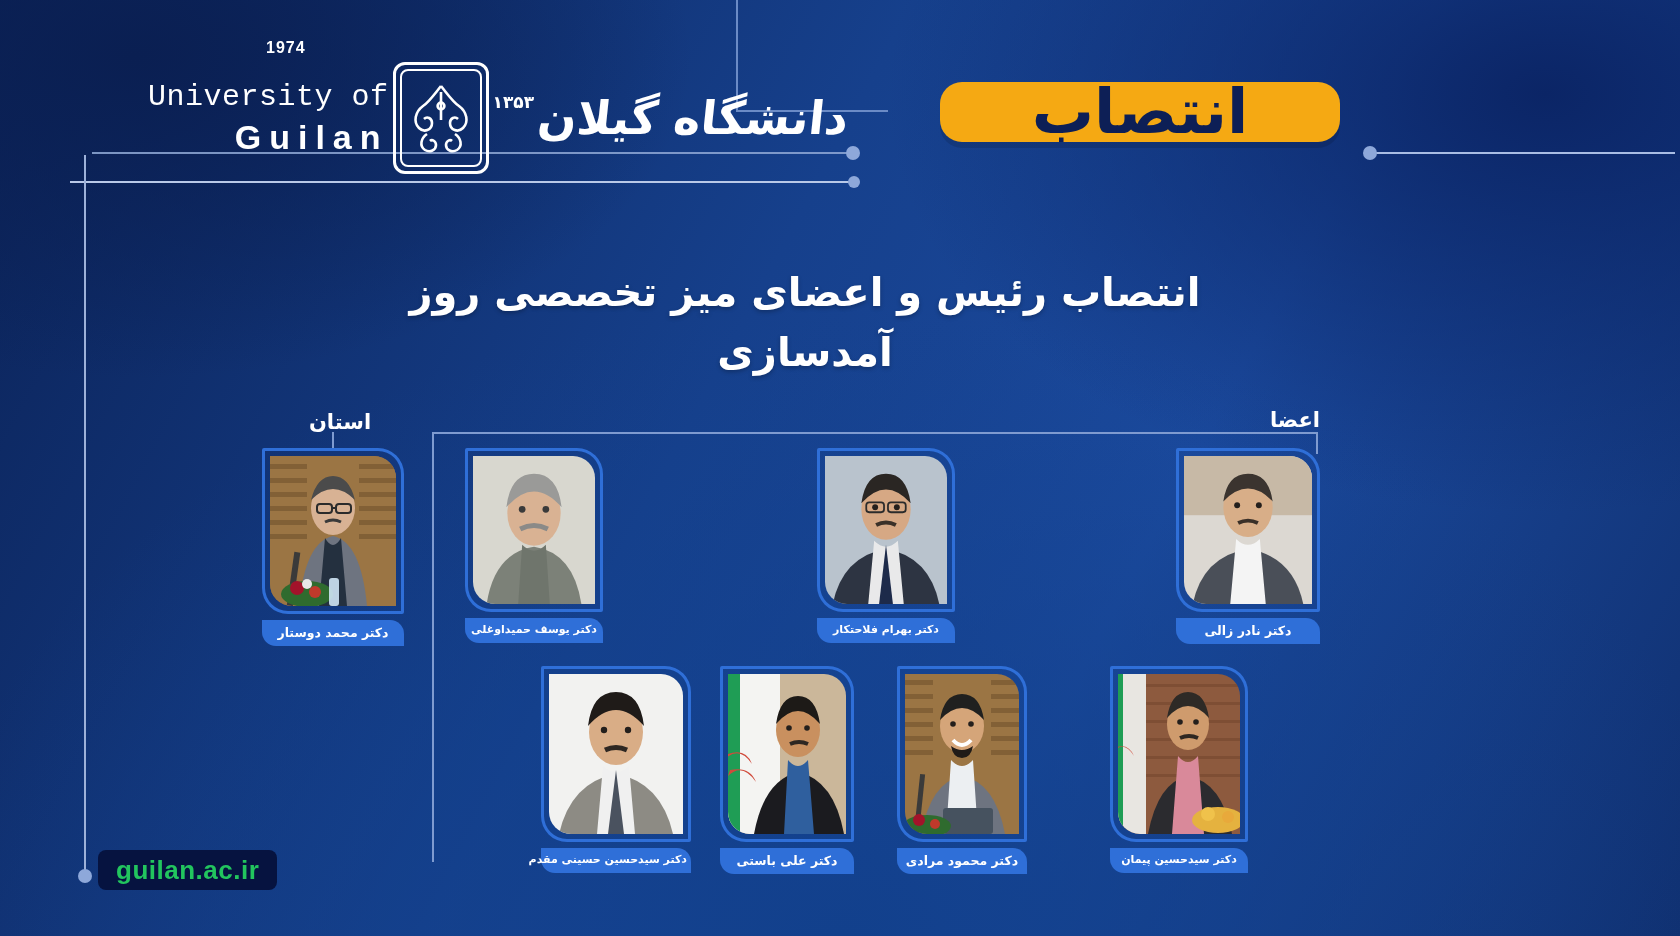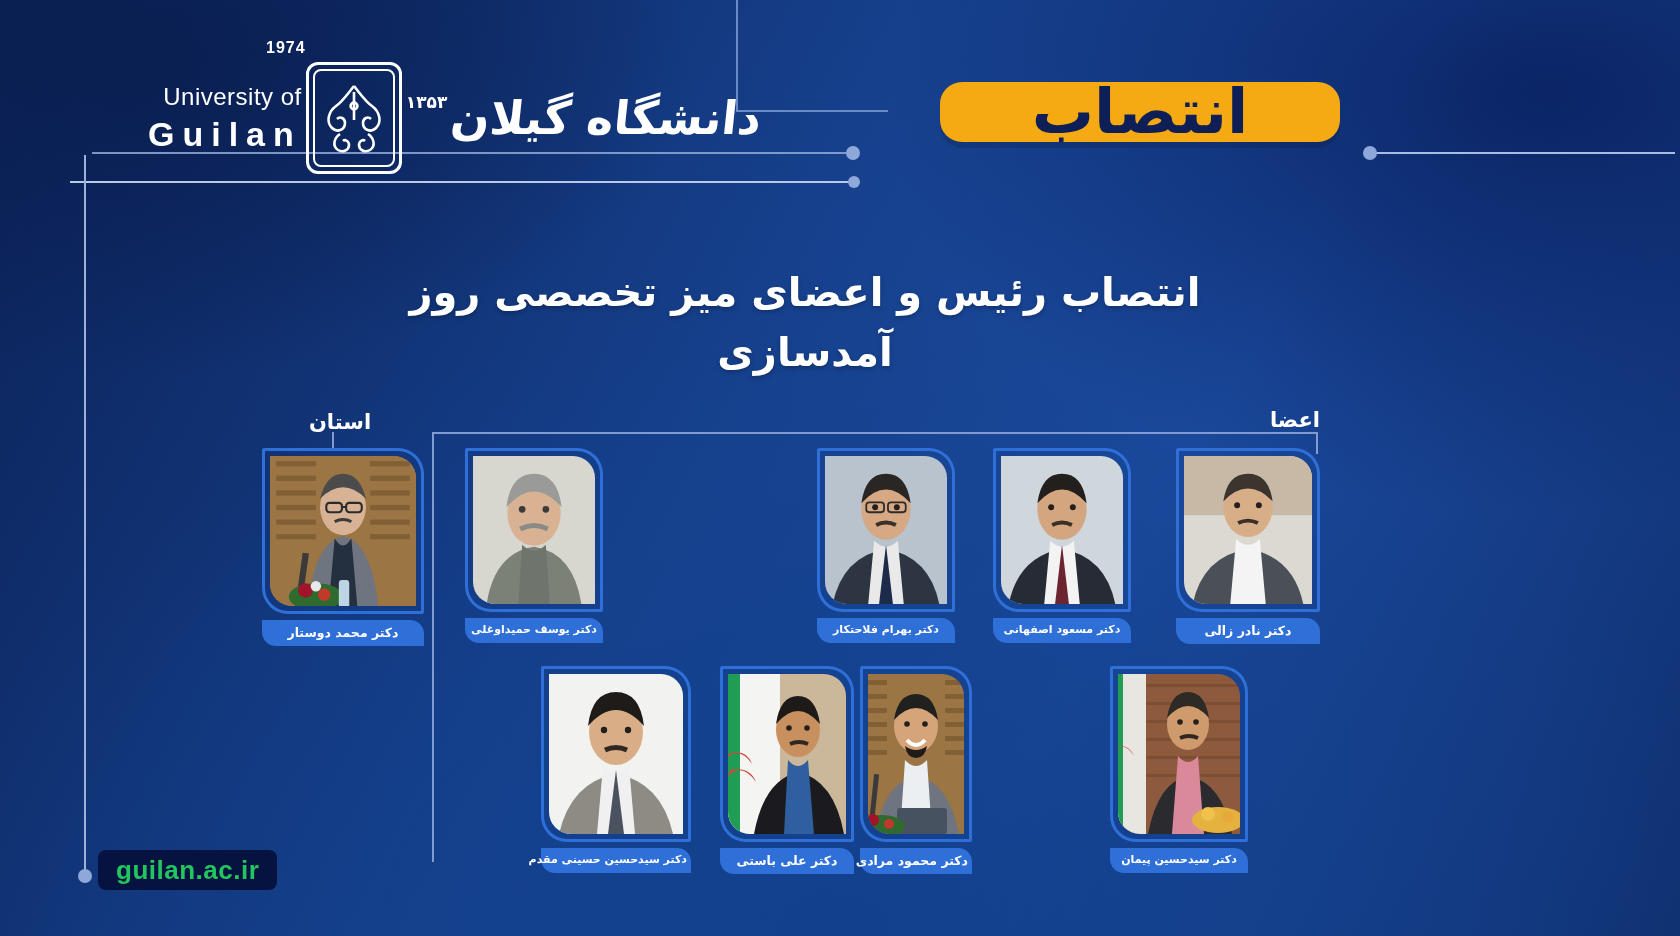--- a/index.html
+++ b/index.html
@@ -31,21 +31,21 @@
   .dot-left{left:78px;top:869px;width:14px;height:14px;}
   .vline-left2{left:84px;top:845px;width:2px;height:30px;background:#9db1d9;}
 
   .corner-tr{left:736px;top:-10px;width:150px;height:120px;border-left:2px solid #6b8bc6;border-bottom:2px solid #6b8bc6;border-top:none;border-right:none;}
   .line-right{left:1375px;top:152px;width:300px;height:2px;background:#a9bde4;}
   .dot-right{left:1363px;top:146px;width:14px;height:14px;}
 
   
   .logo{position:absolute;left:148px;top:62px;display:flex;align-items:center;gap:4px;direction:ltr;}
   .logo-en{color:#ffffff;text-align:right;line-height:1;}
-  .logo-en .l1{font-size:24px;font-weight:400;letter-spacing:.5px;font-family:Liberation Sans, sans-serif;margin-left:13px;}
+  .logo-en .l1{font-size:30px;font-weight:400;letter-spacing:.5px;font-family:Liberation Mono, monospace;}
   .logo-en .l2{font-size:34px;font-weight:700;letter-spacing:8px;margin-top:8px;font-family:"Liberation Sans",sans-serif;}
   .logo-year{position:absolute;left:118px;top:-22px;font-size:16px;font-weight:700;color:#fff;font-family:"Liberation Sans",sans-serif;letter-spacing:1px;}
   .logo-mark{position:relative;width:96px;height:112px;}
   .logo-mark .outer{position:absolute;inset:0;border:3px solid #fff;border-radius:12px;}
   .logo-mark .inner{position:absolute;inset:7px;border:2px solid #fff;border-radius:8px;}
   .logo-mark svg{position:absolute;inset:10px;}
   .logo-fa{color:#fff;font-size:46px;font-weight:700;line-height:1;white-space:nowrap;
            font-family:"DejaVu Sans",sans-serif;direction:rtl;margin-right:4px;transform:skewX(-6deg);}
   .logo-year-fa{color:#fff;font-size:17px;font-weight:700;align-self:flex-start;margin-top:30px;font-family:"DejaVu Sans",sans-serif;}
 
@@ -160,21 +160,21 @@
     <div>انتصاب رئیس و اعضای میز تخصصی روز آمدسازی</div>
   </div>
 
   <div class="sec-label sec-chair">استان</div>
   <div class="sec-label sec-members">اعضا</div>
   <div class="bracket"></div>
   <div class="bracket-l"></div>
   <div class="bracket-r"></div>
   <div class="chair-tick"></div>
 
-  <div class="person chair" style="left:262px;top:448px;width:162px;">
+  <div class="person chair" style="left:262px;top:448px;width:142px;">
     <div class="frame">
       <div class="photo" style="background-image:linear-gradient(180deg,#9a7042 0%,#b08350 38%,#6a5a52 62%,#8d6b4a 100%);">
         <svg width="100%" height="100%" viewBox="0 0 140 150" preserveAspectRatio="xMidYMid slice">
           <rect width="140" height="150" fill="#9b7544"></rect>
           <g fill="#6d4f2c" opacity=".55">
             <rect x="6" y="8" width="38" height="5"></rect>
               <rect x="6" y="22" width="38" height="5"></rect>
             <rect x="6" y="36" width="38" height="5"></rect>
               <rect x="6" y="50" width="38" height="5"></rect>
             <rect x="6" y="64" width="38" height="5"></rect>
@@ -241,38 +241,20 @@
           <path d="M60 70 q10 -5 20 0" stroke="#3a3028" stroke-width="4" fill="none"></path>
           <path d="M16 150 q10 -48 54 -56 q44 8 54 56Z" fill="#2d3442"></path>
           <path d="M58 86 q12 12 24 0 l6 64 h-36Z" fill="#e9e9ea"></path>
           <path d="M70 90 l-7 60 h14Z" fill="#1d2a4a"></path>
         </svg>
       </div>
     </div>
     <div class="caption small">دکتر بهرام فلاحتکار</div>
   </div>
 
-  <div class="person" style="left:993px;top:448px;">
-    <div class="frame">
-      <div class="photo">
-        <svg width="100%" height="100%" viewBox="0 0 140 150" preserveAspectRatio="xMidYMid slice">
-          <rect width="140" height="150" fill="#cfd6dc"></rect>
-          <ellipse cx="70" cy="54" rx="25" ry="31" fill="#d4a67f"></ellipse>
-          <path d="M45 48 q25 -28 50 0 q-4 -30 -25 -30 q-21 0 -25 30Z" fill="#221f1d"></path>
-          <circle cx="59" cy="52" r="3" fill="#241f1c"></circle>
-            <circle cx="81" cy="52" r="3" fill="#241f1c"></circle>
-          <path d="M60 70 q10 -5 20 0" stroke="#3a3028" stroke-width="4" fill="none"></path>
-          <path d="M16 150 q10 -48 54 -56 q44 8 54 56Z" fill="#262b36"></path>
-          <path d="M58 86 q12 12 24 0 l6 64 h-36Z" fill="#f3f3f3"></path>
-          <path d="M70 90 l-7 60 h14Z" fill="#6b2430"></path>
-        </svg>
-      </div>
-    </div>
-    <div class="caption small">دکتر مسعود اصفهانی</div>
-  </div>
 
   <div class="person" style="left:1176px;top:448px;width:144px;">
     <div class="frame">
       <div class="photo">
         <svg width="100%" height="100%" viewBox="0 0 140 150" preserveAspectRatio="xMidYMid slice">
           <rect width="140" height="150" fill="#dcd8d2"></rect>
           <rect x="0" y="0" width="140" height="60" fill="#c7b9a6"></rect>
           <ellipse cx="70" cy="52" rx="25" ry="30" fill="#d8ae88"></ellipse>
           <path d="M45 46 q25 -26 50 0 q-4 -28 -25 -28 q-21 0 -25 28Z" fill="#3b342f"></path>
           <circle cx="59" cy="50" r="3" fill="#241f1c"></circle>
@@ -320,21 +302,21 @@
             <circle cx="87" cy="54" r="2.8" fill="#241f1c"></circle>
           <path d="M70 70 q9 -4 18 0" stroke="#2e2722" stroke-width="4" fill="none"></path>
           <path d="M34 160 q10 -54 44 -62 q36 8 46 62Z" fill="#1b1b1f"></path>
           <path d="M68 86 q10 12 20 0 l6 74 h-30Z" fill="#2f5f9e"></path>
         </svg>
       </div>
     </div>
     <div class="caption">دکتر علی باستی</div>
   </div>
 
-  <div class="person tall" style="left:860px;top:666px;width:112px;">
+  <div class="person tall" style="left:897px;top:666px;width:130px;">
     <div class="frame">
       <div class="photo">
         <svg width="100%" height="100%" viewBox="0 0 138 160" preserveAspectRatio="xMidYMid slice">
           <rect width="138" height="160" fill="#9b7544"></rect>
           <g fill="#6d4f2c" opacity=".55">
             <rect x="4" y="6" width="36" height="5"></rect>
               <rect x="4" y="20" width="36" height="5"></rect>
             <rect x="4" y="34" width="36" height="5"></rect>
               <rect x="4" y="48" width="36" height="5"></rect>
             <rect x="4" y="62" width="36" height="5"></rect>

